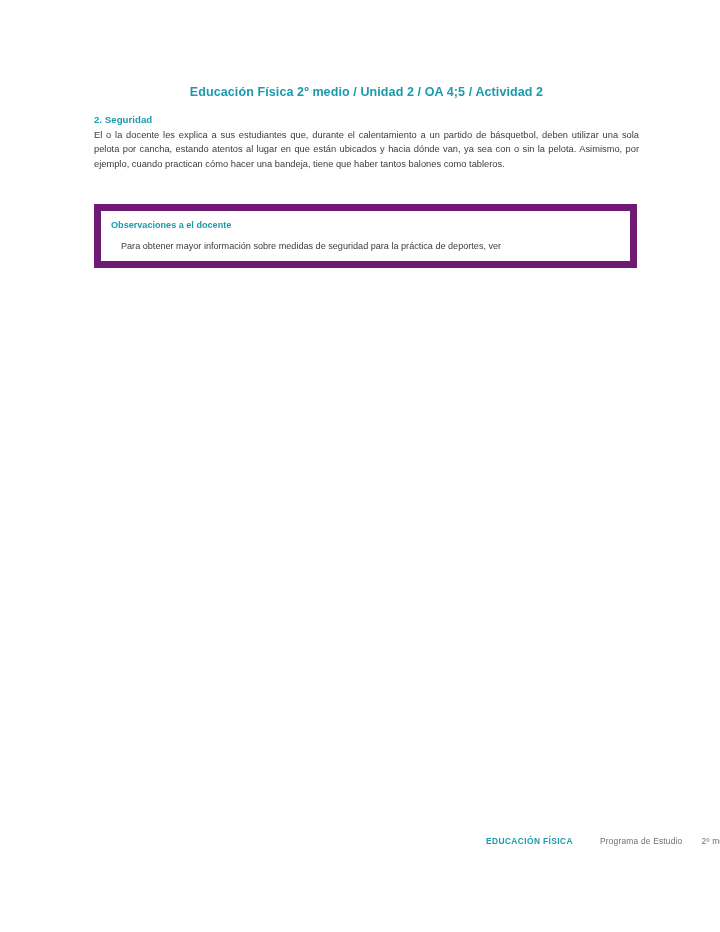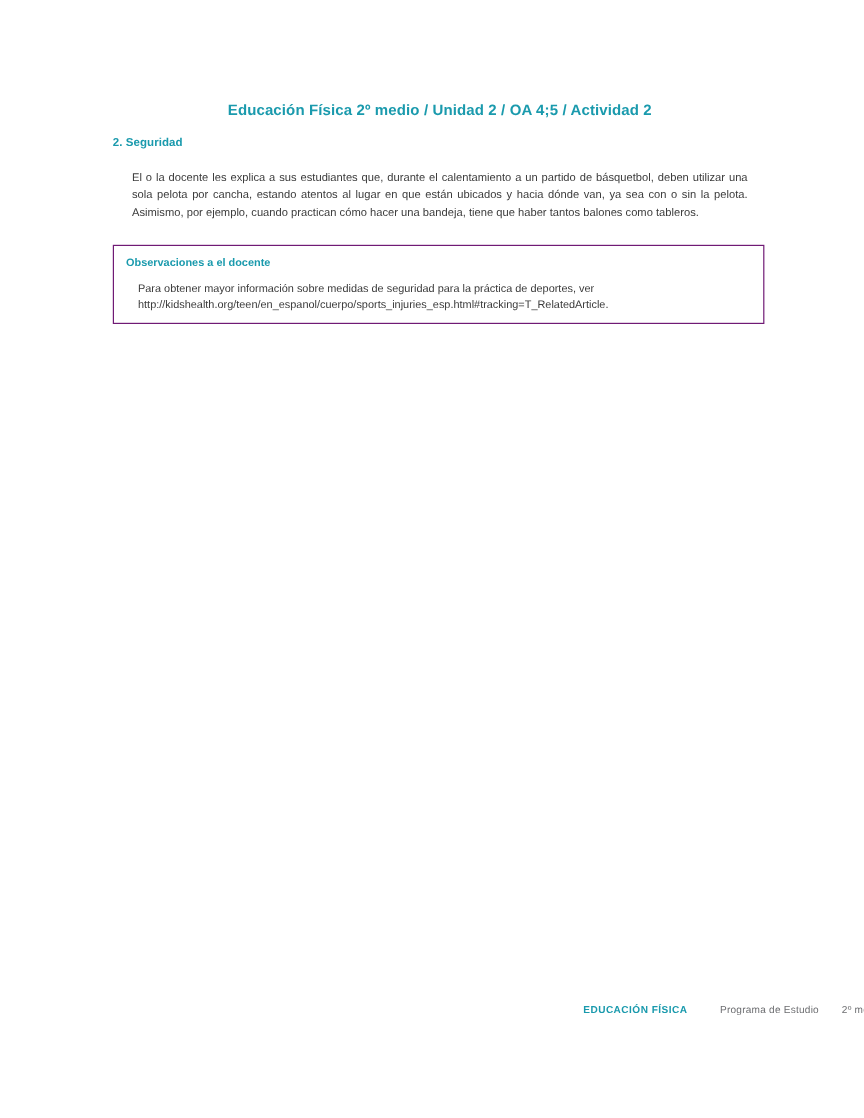--- a/index.html
+++ b/index.html
@@ -48,30 +48,30 @@
     color: #1a9aad;
     margin: 0 0 3px 0;
     letter-spacing: 0.05px;
   }
 
   .body-paragraph {
     font-size: 9.3px;
     line-height: 1.52;
     text-align: justify;
     color: #3b3b3b;
-    margin: 16px;
+    margin: 0;
     letter-spacing: 0.01px;
   }
 
   .note-box {
     position: absolute;
     left: 78px;
     top: 204px;
     width: 543px;
-    border: 1px solid #701a75;
+    border: 7px solid #701a75;
     box-sizing: border-box;
     padding: 9px 10px 8px 10px;
     background: #ffffff;
   }
 
   .note-title {
     font-size: 9.1px;
     font-weight: bold;
     color: #1a9aad;
     margin: 0 0 9px 0;
@@ -128,21 +128,20 @@
 
     <h2 class="section-heading">2. Seguridad</h2>
 
     <p class="body-paragraph">El o la docente les explica a sus estudiantes que, durante el calentamiento a un partido de básquetbol, deben utilizar una sola pelota por cancha, estando atentos al lugar en que están ubicados y hacia dónde van, ya sea con o sin la pelota. Asimismo, por ejemplo, cuando practican cómo hacer una bandeja, tiene que haber tantos balones como tableros.</p>
   </div>
 
   <div class="note-box">
     <div class="note-title">Observaciones a el docente</div>
     <div class="note-text">
       <span class="line">Para obtener mayor información sobre medidas de seguridad para la práctica de deportes, ver</span>
-      <span class="line">http://kidshealth.org/teen/en_espanol/cuerpo/sports_injuries_esp.html#tracking=T_RelatedArticle.</span>
     </div>
   </div>
 
   <div class="footer">
     <span class="footer-brand">EDUCACIÓN FÍSICA</span>
     <span class="footer-sep"></span>
     <span>Programa de Estudio</span>
     <span class="footer-sep-small"></span>
     <span>2º medio</span>
   </div>

